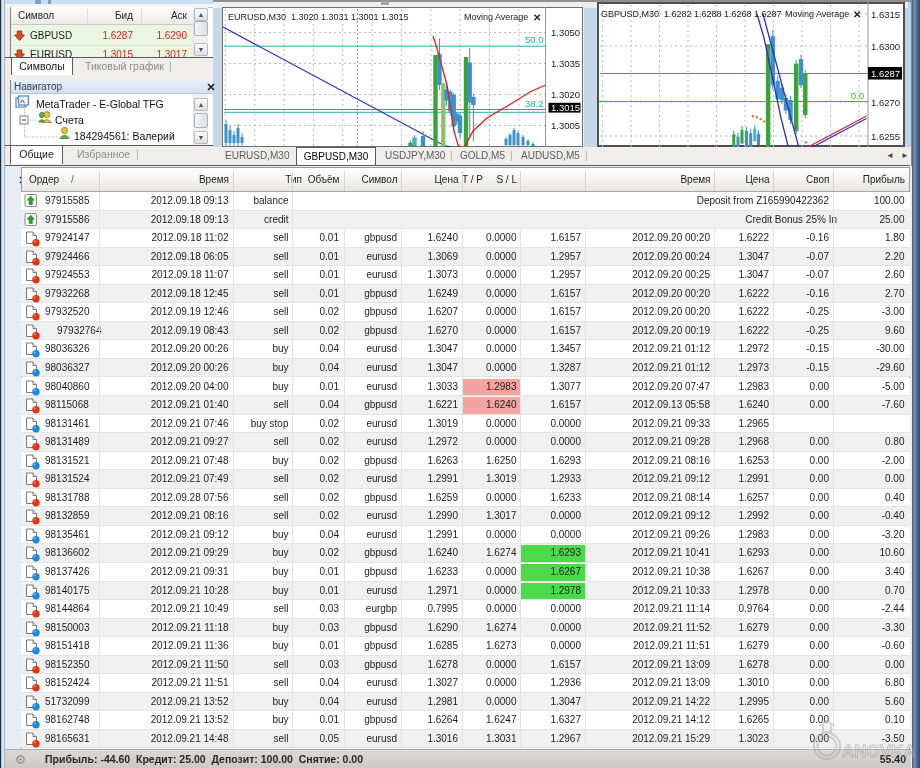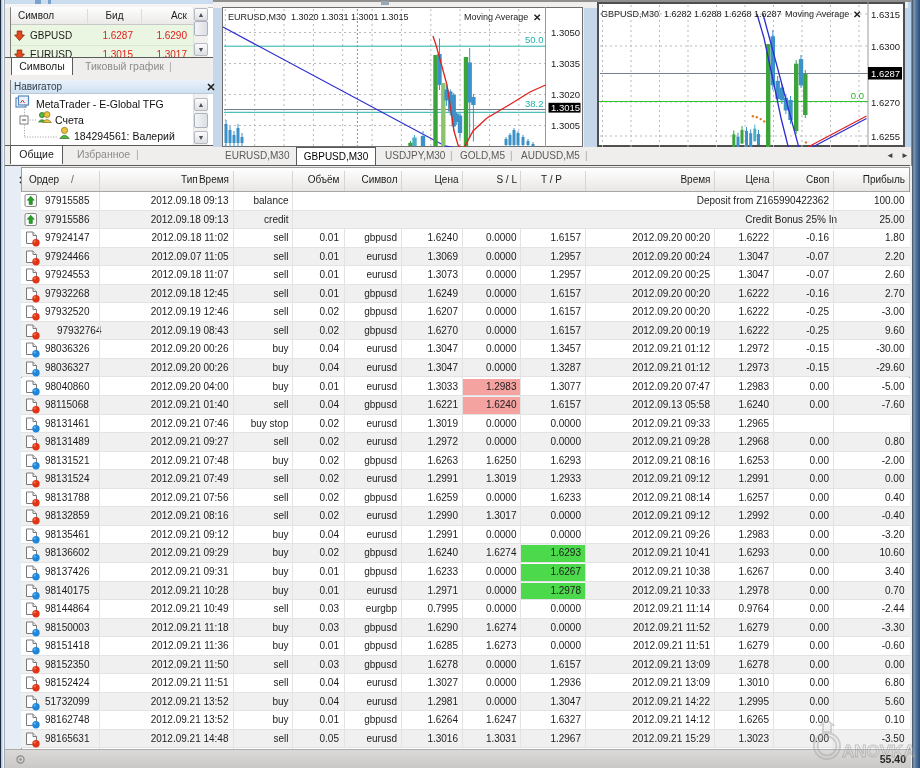--- a/index.html
+++ b/index.html
@@ -76,21 +76,21 @@
  <div style="position:absolute;left:43px;top:0;width:3px;height:4px;background:#7aa0cc"></div>
  <div style="position:absolute;left:0;top:4px;width:208px;height:4px;background:#f5f5f5"></div>
  <div style="position:absolute;left:208px;top:0;width:698px;height:1.5px;background:#8f8f8f"></div>
  <div style="position:absolute;left:376px;top:1px;width:8px;height:4px;background:#9aa7b4"></div>
  <div style="position:absolute;left:795px;top:2px;width:11px;height:5px;background:#5c8fd2"></div>
 </div>
 
 <div id="mw"></div>
 <div id="mwhead">
     <i style="left:7px">Символ</i>
-    <i style="left:85px;width:37px;text-align:center">Бид</i>
+    <i style="left:85px;width:37px;text-align:right">Бид</i>
     <i style="left:139px;width:37px;text-align:right">Аск</i>
  <div style="position:absolute;left:76px;top:2px;width:1px;height:14px;background:#dcdcdc"></div>
  <div style="position:absolute;left:130px;top:2px;width:1px;height:14px;background:#dcdcdc"></div>
 </div>
 <div class="mwrow" style="top:25px">
   <svg class="swatch" viewBox="0 0 11 11">
       <path d="M3.2 1 L7.8 1 L7.8 5 L10.4 5 L5.5 10.6 L0.6 5 L3.2 5 Z" fill="#e2491c" stroke="#8c2408" stroke-width="0.8"></path>
     </svg>
   <i style="left:19px">GBPUSD</i>
     <em style="left:74px;width:48px;text-align:right">1.6287</em>
@@ -358,26 +358,26 @@
 <div id="termstrip">
     <svg style="position:absolute;left:14px;top:10px" width="8" height="8" viewBox="0 0 8 8">
       <path d="M1 1 L7 7 M7 1 L1 7" stroke="#2a2a2a" stroke-width="1.6"></path>
     </svg>
   </div>
 <div id="term"></div>
 <div id="thead">
  <i style="left:7px">Ордер</i>
     <i style="left:49px;color:#666">/</i>
  <i style="left:107px;width:100px;text-align:right">Время</i>
- <i style="left:159px;width:100px;text-align:left">Тип</i>
+ <i style="left:180px;width:100px;text-align:right">Тип</i>
  <i style="left:217.5px;width:100px;text-align:right">Объём</i>
  <i style="left:275.5px;width:100px;text-align:right">Символ</i>
  <i style="left:336.5px;width:100px;text-align:right">Цена</i>
  <i style="left:395px;width:100px;text-align:right">S / L</i>
- <i style="left:440px;width:100px;text-align:right">T / P</i>
+ <i style="left:440px;width:100px;text-align:left">T / P</i>
  <i style="left:588.5px;width:100px;text-align:right">Время</i>
  <i style="left:647.5px;width:100px;text-align:right">Цена</i>
  <i style="left:707.5px;width:100px;text-align:right">Своп</i>
  <i style="left:783px;width:100px;text-align:right">Прибыль</i>
  <div style="position:absolute;left:77px;top:3px;width:1px;height:20px;background:#d6d5d3"></div>
     <div style="position:absolute;left:210.5px;top:3px;width:1px;height:20px;background:#d6d5d3"></div>
     <div style="position:absolute;left:270px;top:3px;width:1px;height:20px;background:#d6d5d3"></div>
     <div style="position:absolute;left:321.5px;top:3px;width:1px;height:20px;background:#d6d5d3"></div>
     <div style="position:absolute;left:379px;top:3px;width:1px;height:20px;background:#d6d5d3"></div>
     <div style="position:absolute;left:440px;top:3px;width:1px;height:20px;background:#d6d5d3"></div>
@@ -430,21 +430,21 @@
     <i style="right:5.5px">1.80</i>
   </div>
 <div class="row rg" style="top:247.65px">
     <svg class="icn" width="17" height="17" viewBox="0 0 17 17">
       <path d="M2.5 2 h6.5 l3.5 3.5 v8 h-10 z" fill="#fdfdfd" stroke="#7a7a7a"></path>
       <path d="M9 2 v3.5 h3.5" fill="#efefef" stroke="#7a7a7a"></path>
       <circle cx="12" cy="12.7" r="3.7" fill="#e23414"></circle>
       <circle cx="10.8" cy="11.4" r="1.1" fill="#f08a6a" opacity=".8"></circle>
     </svg>
     <i style="left:24px;right:auto">97924466</i>
-    <i style="right:681.5px">2012.09.07 11:05</i>
+    <i style="right:681.5px">2012.09.18 06:05</i>
     <i style="right:621.5px">sell</i>
     <i style="right:571px">0.01</i>
     <i style="right:513px">eurusd</i>
     <i style="right:452px">1.3069</i>
     <i style="right:393.5px">0.0000</i>
     <i style="right:329px">1.2957</i>
     <i style="right:200px">2012.09.20 00:24</i>
     <i style="right:141px">1.3047</i>
     <i style="right:81px">-0.07</i>
     <i style="right:5.5px">2.20</i>
@@ -690,21 +690,21 @@
     <i style="right:5.5px">0.00</i>
   </div>
 <div class="row rw" style="top:488.80px">
     <svg class="icn" width="17" height="17" viewBox="0 0 17 17">
       <path d="M2.5 2 h6.5 l3.5 3.5 v8 h-10 z" fill="#fdfdfd" stroke="#7a7a7a"></path>
       <path d="M9 2 v3.5 h3.5" fill="#efefef" stroke="#7a7a7a"></path>
       <circle cx="12" cy="12.7" r="3.7" fill="#e23414"></circle>
       <circle cx="10.8" cy="11.4" r="1.1" fill="#f08a6a" opacity=".8"></circle>
     </svg>
     <i style="left:24px;right:auto">98131788</i>
-    <i style="right:681.5px">2012.09.21 07:56</i>
+    <i style="right:681.5px">2012.09.28 07:56</i>
     <i style="right:621.5px">sell</i>
     <i style="right:571px">0.02</i>
     <i style="right:513px">gbpusd</i>
     <i style="right:452px">1.6259</i>
     <i style="right:393.5px">0.0000</i>
     <i style="right:329px">1.6233</i>
     <i style="right:200px">2012.09.21 08:14</i>
     <i style="right:141px">1.6257</i>
     <i style="right:81px">0.00</i>
     <i style="right:5.5px">0.40</i>
@@ -982,20 +982,21 @@
 <div class="vd" style="left:520px;top:229.1px;height:519.4px"></div>
 <div class="vd" style="left:585px;top:229.1px;height:519.4px"></div>
 <div class="vd" style="left:714px;top:229.1px;height:519.4px"></div>
 <div class="vd" style="left:773px;top:229.1px;height:519.4px"></div>
 
 <div id="status">
  <svg style="position:absolute;left:11px;top:5px" width="9" height="9" viewBox="0 0 9 9">
       <circle cx="4.5" cy="4.5" r="3.6" fill="none" stroke="#8a8a8a" stroke-width="1.2"></circle>
       <circle cx="4.5" cy="4.5" r="1.2" fill="#8a8a8a"></circle>
     </svg>
+ <span style="position:absolute;left:40px">Прибыль: -44.60&nbsp;&nbsp;Кредит: 25.00&nbsp;&nbsp;Депозит: 100.00&nbsp;&nbsp;Снятие: 0.00</span>
  <span style="position:absolute;right:5px">55.40</span>
 </div>
 
 <svg id="wm" viewBox="0 0 112 46">
  <g fill="none" stroke="#a0a0a0" stroke-width="2" opacity=".8">
   <circle cx="21" cy="26" r="13"></circle>
       <circle cx="21" cy="26" r="9.5"></circle>
   <path d="M15 5 L21 0 L27 5 L25 5 L25 12 L17 12 L17 5 Z" fill="#e6e6e6"></path>
  </g>
  <g font-family="Liberation Sans,sans-serif" font-size="17" font-weight="bold" fill="#e8e8e8" fill-opacity=".25" stroke="#9b9b9b" stroke-width=".9">

